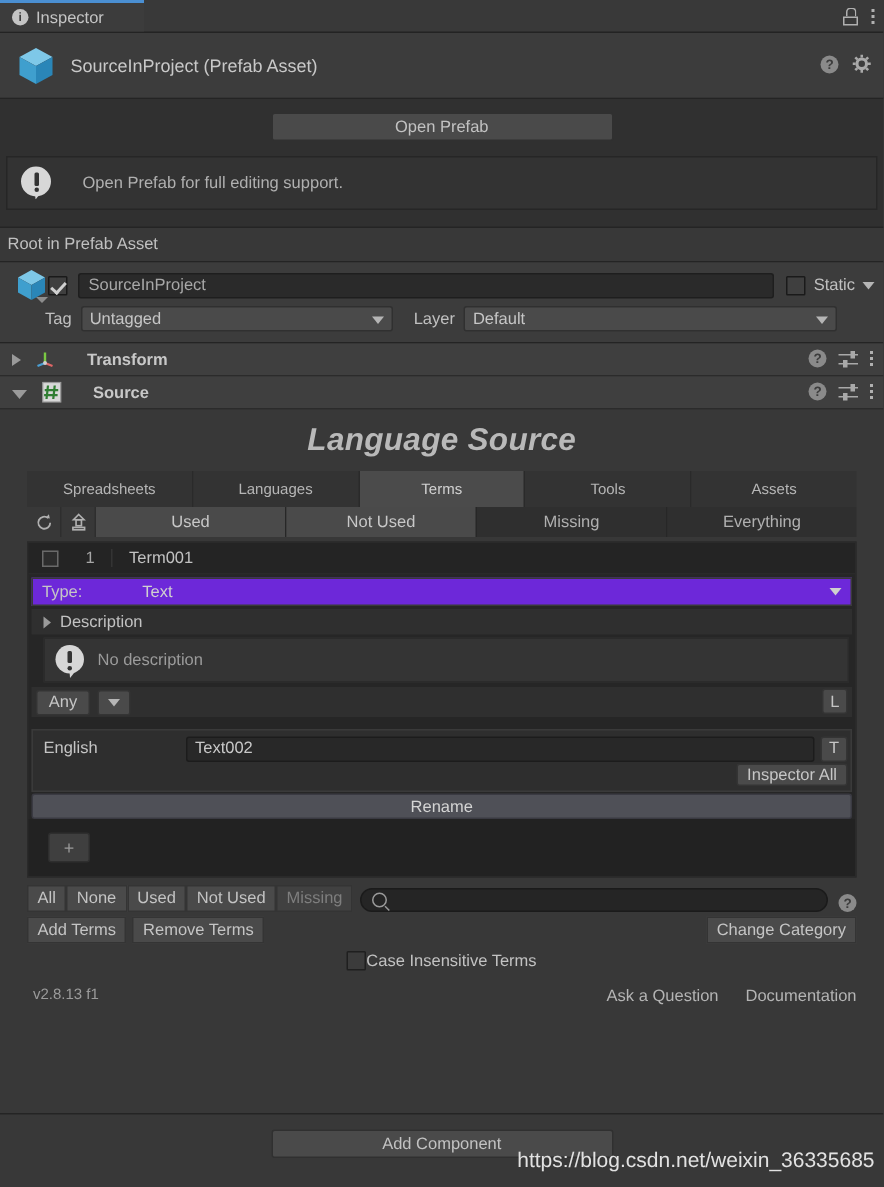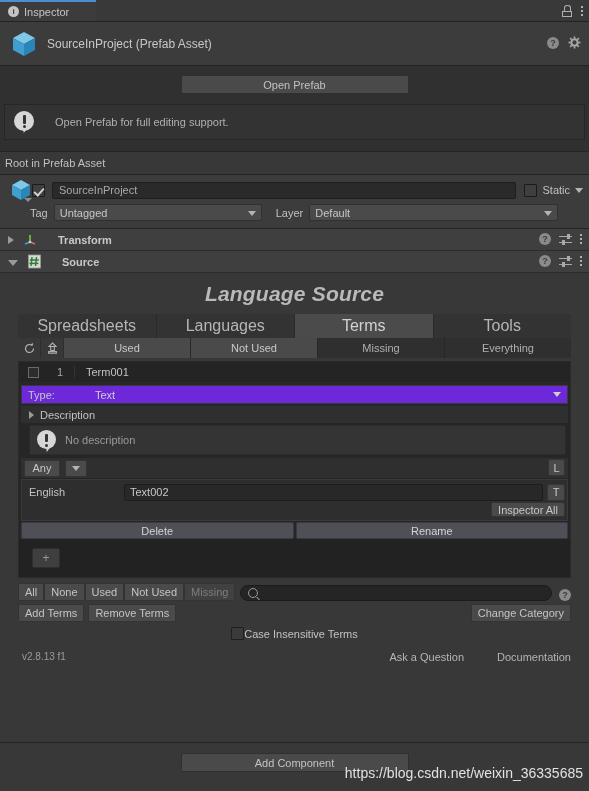--- a/index.html
+++ b/index.html
@@ -98,21 +98,21 @@
   .preset-ic i{position:absolute;height:1px;background:#a9a9a9;left:0;width:13px;}
   .preset-ic b{position:absolute;width:3px;height:5px;background:#a9a9a9;}
 
   
   .lsbody{background:#383838;padding-bottom:4px;}
   .ls-title{text-align:center;font-size:21px;font-style:italic;font-weight:bold;color:#b9b9b9;
       padding-top:9px;padding-bottom:8px;letter-spacing:.2px;}
 
   .tabs{display:flex;margin:0 18px 0 18px;height:24px;}
   .tab{flex:1;background:#333333;border-right:1px solid #2a2a2a;display:flex;align-items:center;
-      justify-content:center;font-size:16px;color:#b6b6b6;box-sizing:border-box;}
+      justify-content:center;font-size:10px;color:#b6b6b6;box-sizing:border-box;}
   .tab:last-child{border-right:none;}
   .tab.active{background:#4b4b4b;color:#d2d2d2;}
 
   .filters{display:flex;margin:0 18px 0 18px;height:20px;align-items:stretch;}
   .ficon{width:22px;display:flex;align-items:center;justify-content:center;border-right:1px solid #2e2e2e;}
   .fbtn{flex:1;background:#2f2f2f;display:flex;align-items:center;justify-content:center;
      font-size:11px;color:#b0b0b0;border-right:1px solid #272727;box-sizing:border-box;}
   .fbtn.sel{background:#4a4a4a;color:#c8c8c8;}
   .fbtn:last-child{border-right:none;}
 
@@ -144,21 +144,21 @@
   .nodesc span{font-size:11px;color:#9b9b9b;}
 
   .anyrow{margin:3px 2px 0 2px;height:20px;display:flex;align-items:center;position:relative;background:#2f2f2f;}
   .anybtn{height:17px;min-width:36px;background:#4a4a4a;border:1px solid #343434;color:#c6c6c6;
       font-size:11px;display:flex;align-items:center;justify-content:center;margin-left:3px;box-sizing:border-box;border-radius:2px;}
   .anydd{height:17px;width:22px;background:#4a4a4a;border:1px solid #343434;margin-left:5px;
       display:flex;align-items:center;justify-content:center;box-sizing:border-box;border-radius:2px;}
   .lbtn{position:absolute;right:3px;top:1px;width:17px;height:17px;background:#4a4a4a;border:1px solid #343434;
       color:#c6c6c6;font-size:11px;display:flex;align-items:center;justify-content:center;box-sizing:border-box;border-radius:2px;}
 
-  .langbox{margin:1px 2px 0 2px;border:1px solid #3a3a3a;background:#2e2e2e;box-sizing:border-box;padding:2px 0 0 0;}
+  .langbox{margin:8px 2px 0 2px;border:1px solid #3a3a3a;background:#2e2e2e;box-sizing:border-box;padding:2px 0 0 0;}
   .langrow{height:20px;display:flex;align-items:center;position:relative;padding:0 2px;box-sizing:border-box;}
   .langname{width:100px;font-size:11px;color:#c4c4c4;padding-left:5px;box-sizing:border-box;}
   .langinput{flex:1;height:17px;background:#282828;border:1px solid #1c1c1c;box-sizing:border-box;
       color:#c8c8c8;font-size:11px;display:flex;align-items:center;padding-left:5px;border-radius:2px;}
   .tbtn{width:18px;height:17px;background:#4a4a4a;border:1px solid #343434;color:#c6c6c6;font-size:11px;
       display:flex;align-items:center;justify-content:center;margin-left:4px;box-sizing:border-box;border-radius:2px;}
   .translate-row{height:18px;display:flex;justify-content:flex-end;padding-right:2px;}
   .translate-btn{height:15px;padding:0 6px;background:#4a4a4a;border:1px solid #343434;color:#c6c6c6;
       font-size:11px;display:flex;align-items:center;box-sizing:border-box;border-radius:2px;}
 
@@ -179,21 +179,21 @@
       display:flex;align-items:center;padding-left:7px;box-sizing:border-box;gap:4px;}
   .mag{width:8px;height:8px;border:1.3px solid #9a9a9a;border-radius:50%;position:relative;flex:none;}
   .mag:after{content:"";position:absolute;right:-3px;bottom:-2px;width:4px;height:1.3px;background:#9a9a9a;transform:rotate(45deg);}
   .help-right{margin-left:7px;}
   .bb-row2{display:flex;height:18px;align-items:center;margin-top:3px;position:relative;gap:4px;}
   .bb-row3{display:flex;justify-content:center;align-items:center;margin-top:5px;gap:0;}
   .cchk{width:13px;height:13px;background:#3b3b3b;border:1px solid #1f1f1f;box-sizing:border-box;border-radius:1px;}
   .cchk-lbl{font-size:11px;color:#c2c2c2;}
   .bb-row4{display:flex;align-items:center;margin-top:9px;position:relative;height:15px;}
   .ver{font-size:10px;color:#9b9b9b;margin-left:4px;}
-  .links{position:absolute;right:0;display:flex;gap:33px;text-align:center;}
+  .links{position:absolute;right:0;display:flex;gap:18px;text-align:center;}
   .links span{font-size:11px;color:#b4b4b4;}
 
   
   .footer{position:absolute;left:0;right:0;bottom:0;height:48px;background:#383838;border-top:1px solid #242424;}
   .add-comp{width:228px;height:19px;margin:10px auto 0 auto;border-radius:2px;}
   .watermark{position:absolute;right:6px;top:22px;font-size:14px;color:#e2e2e2;}
 </style>
 </head>
 <body>
 
@@ -350,20 +350,21 @@
   </div>
 
   <div class="lsbody">
     <div class="ls-title">Language Source</div>
 
     <div class="tabs">
       <div class="tab">Spreadsheets</div>
       <div class="tab">Languages</div>
       <div class="tab active">Terms</div>
       <div class="tab">Tools</div>
+      <div class="tab">Assets</div>
     </div>
 
     <div class="filters">
       <div class="ficon">
         <svg width="13" height="13" viewBox="0 0 13 13">
           <path d="M10.5 6.5a4 4 0 1 1-1.4-3.05" fill="none" stroke="#b0b0b0" stroke-width="1.2"></path>
           <polygon points="9.6,0.8 10.2,3.6 7.4,3.1" fill="#b0b0b0"></polygon>
         </svg>
       </div>
       <div class="ficon">
@@ -420,21 +421,20 @@
           <span class="langname">English</span>
           <span class="langinput">Text002</span>
           <span class="tbtn">T</span>
         </div>
         <div class="translate-row">
           <span class="translate-btn">Inspector All</span>
         </div>
       </div>
 
       <div class="drrow">
-        <span class="drbtn">Delete</span>
         <span class="drbtn">Rename</span>
       </div>
 
       <div class="plusarea">
         <span class="plusbtn">+</span>
       </div>
     </div>
 
     <div class="bottombar">
       <div class="bb-row1">

